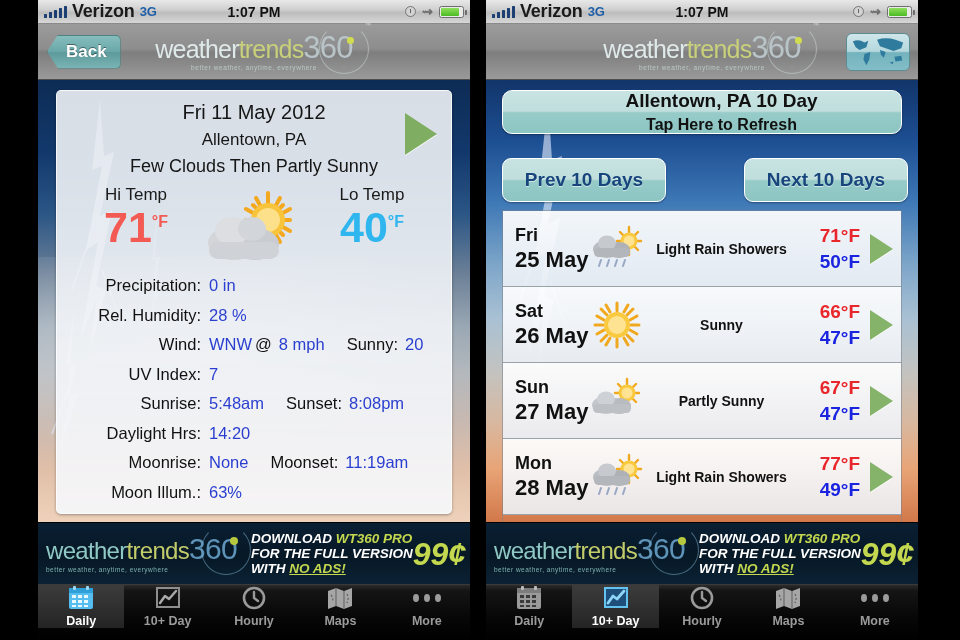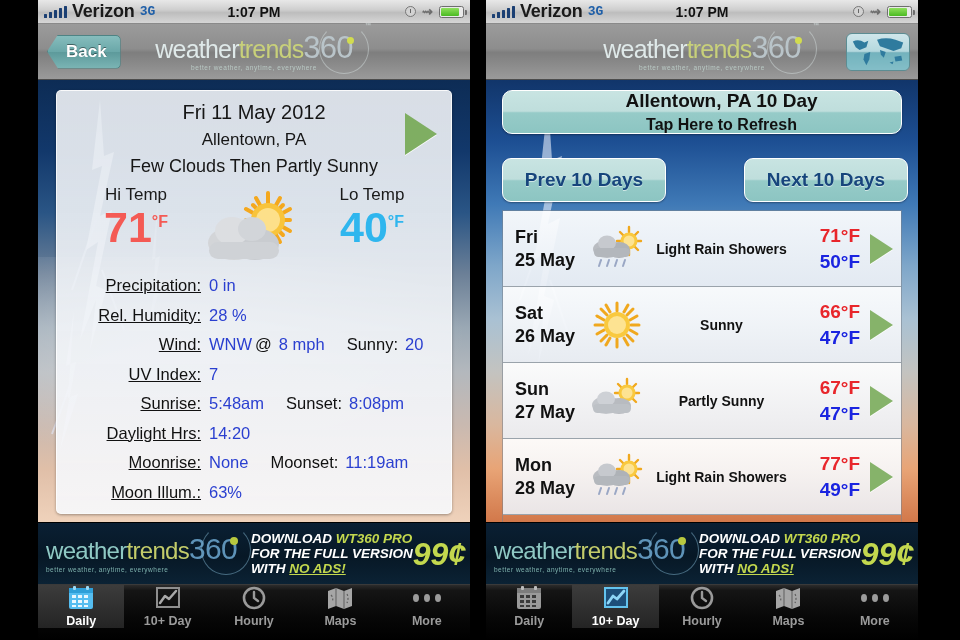--- a/index.html
+++ b/index.html
@@ -30,21 +30,21 @@
   }
   .sb-left { display: flex; align-items: center; gap: 5px; }
   .signal { display: flex; align-items: flex-end; gap: 2px; height: 12px; }
   .signal i { display: block; width: 3px; background: #1b3f73; border-radius: .5px; }
   .signal i:nth-child(1){ height: 4px; }
   .signal i:nth-child(2){ height: 6px; }
   .signal i:nth-child(3){ height: 8px; }
   .signal i:nth-child(4){ height: 10px; }
   .signal i:nth-child(5){ height: 12px; }
   .carrier { font-size: 18px; font-weight: bold; color: #1a1a1a; letter-spacing: -.2px; }
-  .netw { font-size: 13px; font-weight: bold; color: #1f5fa8; font-family: Liberation Mono, monospace; }
+  .netw { font-size: 13px; font-weight: bold; color: #1f5fa8; }
   .sb-time {
     position: absolute; left: 0; right: 0; text-align: center;
     font-size: 14px; font-weight: bold; color: #111; pointer-events: none;
   }
   .sb-right { margin-left: auto; display: flex; align-items: center; gap: 6px; }
   .ico-clock {
     width: 11px; height: 11px; border-radius: 50%;
     border: 1.5px solid #777; position: relative; background: #d2d2d2;
   }
   .ico-clock:after{
@@ -173,21 +173,21 @@
   .t-lo { color: #2fb6ee; }
   .t-unit { font-size: 16px; vertical-align: super; font-weight: bold; }
   .wicon { width: 112px; height: 78px; position: relative; flex: 0 0 112px; margin-top: 2px; }
   .wicon svg { position: absolute; inset: 0; width: 100%; height: 100%; }
 
   .rows { margin-top: 12px; padding: 0 6px; }
   .row {
     display: flex; align-items: baseline; font-size: 16.5px;
     line-height: 1.0; margin-bottom: 13px; white-space: nowrap;
   }
-  .r-lab { width: 128px; text-align: right; color: #111; flex: 0 0 128px; text-decoration: underline; }
+  .r-lab { width: 128px; text-align: right; color: #111; flex: 0 0 128px; }
   .r-val { color: #2a3fd0; margin-left: 8px; }
   .r-lab2 { color: #111; margin-left: 22px; }
   .r-val2 { color: #2a3fd0; margin-left: 7px; }
   .r-at { color: #111; margin-left: 3px; }
 
   
   .refresh-btn {
     position: absolute; left: 16px; right: 16px; top: 10px; height: 44px;
     border-radius: 10px; cursor: pointer; overflow: hidden;
     border: 1px solid #ffffff;
@@ -215,21 +215,21 @@
   }
   .fc-row {
     height: 76px; display: flex; align-items: center;
     background: linear-gradient(to bottom, rgba(255,255,255,.93), rgba(236,240,246,.90));
     border-bottom: 1px solid #9aa3ab;
     padding: 0 4px 0 12px;
     cursor: pointer;
   }
   .fc-day { width: 74px; flex: 0 0 74px; }
   .fc-dow { font-size: 18px; font-weight: bold; color: #111; line-height: 1.25; }
-  .fc-date { font-size: 18px; font-weight: bold; color: #111; line-height: 1.25; }
+  .fc-date { font-size: 22px; font-weight: bold; color: #111; line-height: 1.25; }
   .fc-ico { width: 56px; height: 48px; flex: 0 0 56px; position: relative; }
   .fc-ico svg { position: absolute; inset: 0; width: 100%; height: 100%; }
   .fc-cond { flex: 1 1 auto; font-size: 14px; font-weight: bold; color: #111; text-align: center; padding: 0 4px; }
   .fc-temps { width: 62px; flex: 0 0 62px; text-align: right; }
   .fc-hi { font-size: 19px; font-weight: bold; color: #e8262b; line-height: 1.35; }
   .fc-lo { font-size: 19px; font-weight: bold; color: #1a24e0; line-height: 1.35; }
   .fc-play {
     width: 0; height: 0; margin-left: 10px; margin-right: 4px; cursor: pointer;
     border-top: 15px solid transparent; border-bottom: 15px solid transparent;
     border-left: 23px solid #86b36a;

